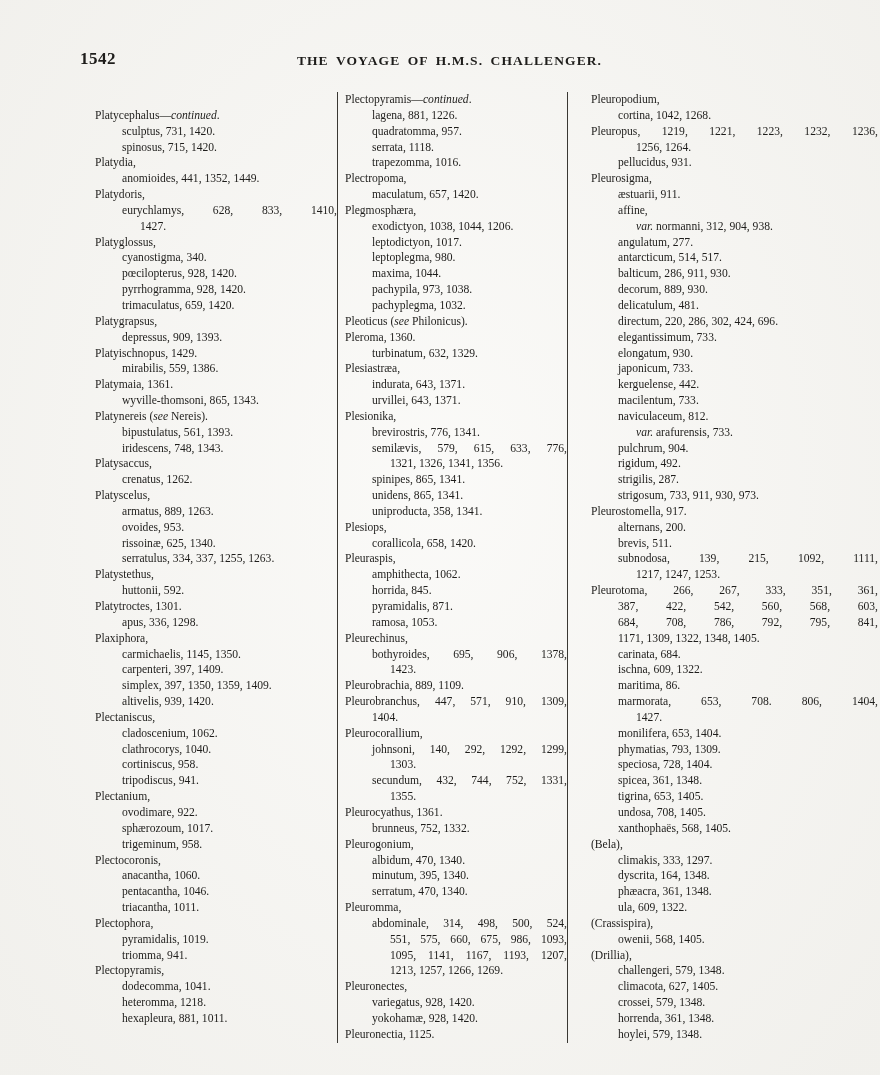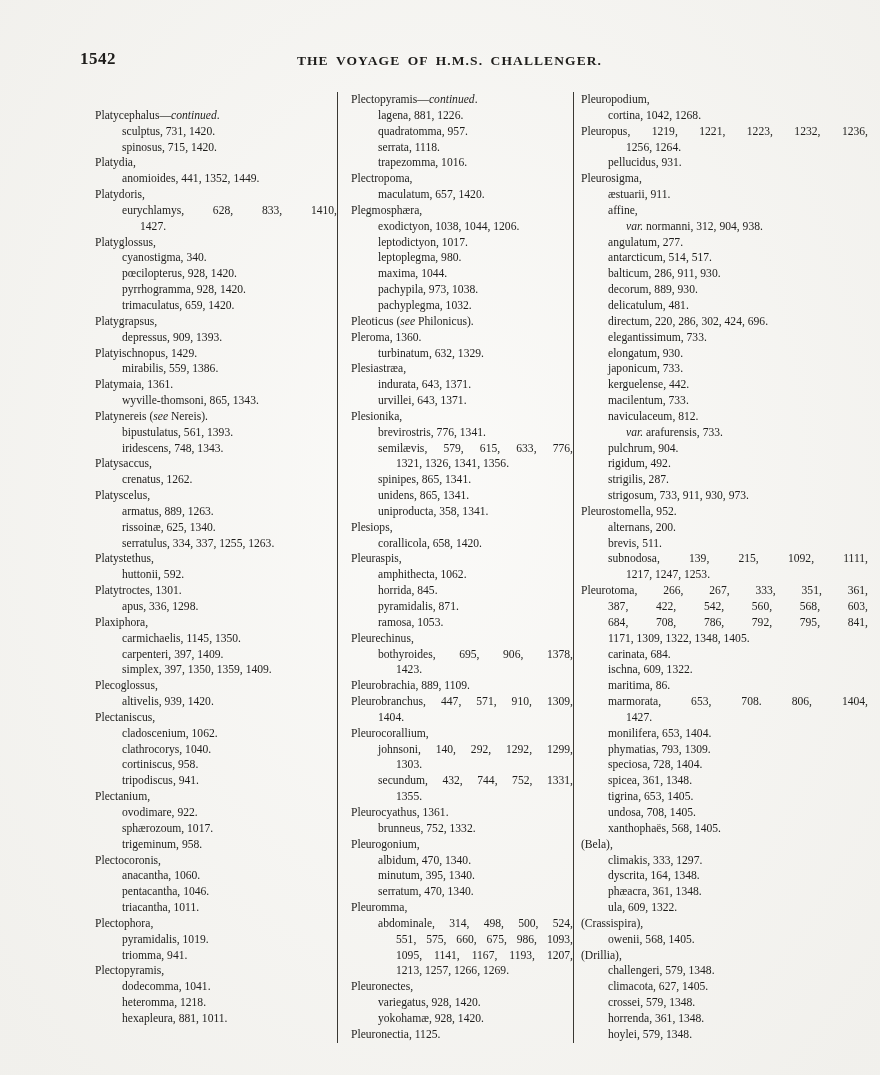--- a/index.html
+++ b/index.html
@@ -43,22 +43,22 @@
     left: 95px;
     top: 92px;
     display: flex;
     align-items: center;
   }
   .col {
     font-size: 11.6px;
     line-height: 15.85px;
   }
   .col-1 { width: 242px; }
-  .col-2 { width: 222px; margin-left: 13px; }
-  .col-3 { width: 287px; margin-left: 7px; }
+  .col-2 { width: 222px; margin-left: 7px; }
+  .col-3 { width: 287px; margin-left: 23px; }
   .rule {
     width: 1px;
     background: #3a3833;
     align-self: stretch;
   }
   .entry { white-space: nowrap; }
   .entry i { font-style: italic; }
   .ind0 { padding-left: 0; }
   .ind1 { padding-left: 27px; }
   .ind2 { padding-left: 45px; }
@@ -98,31 +98,31 @@
         <div class="entry ind1">mirabilis, 559, 1386.</div>
         <div class="entry ind0">Platymaia, 1361.</div>
         <div class="entry ind1">wyville-thomsoni, 865, 1343.</div>
         <div class="entry ind0">Platynereis (<i>see</i> Nereis).</div>
         <div class="entry ind1">bipustulatus, 561, 1393.</div>
         <div class="entry ind1">iridescens, 748, 1343.</div>
         <div class="entry ind0">Platysaccus,</div>
         <div class="entry ind1">crenatus, 1262.</div>
         <div class="entry ind0">Platyscelus,</div>
         <div class="entry ind1">armatus, 889, 1263.</div>
+        <div class="entry ind1">ovoides, 953.</div>
         <div class="entry ind1">rissoinæ, 625, 1340.</div>
         <div class="entry ind1">serratulus, 334, 337, 1255, 1263.</div>
         <div class="entry ind0">Platystethus,</div>
         <div class="entry ind1">huttonii, 592.</div>
         <div class="entry ind0">Platytroctes, 1301.</div>
         <div class="entry ind1">apus, 336, 1298.</div>
         <div class="entry ind0">Plaxiphora,</div>
         <div class="entry ind1">carmichaelis, 1145, 1350.</div>
         <div class="entry ind1">carpenteri, 397, 1409.</div>
         <div class="entry ind1">simplex, 397, 1350, 1359, 1409.</div>
-        <div class="entry ind0">Plecoglossus,</div>
         <div class="entry ind1">altivelis, 939, 1420.</div>
         <div class="entry ind0">Plectaniscus,</div>
         <div class="entry ind1">cladoscenium, 1062.</div>
         <div class="entry ind1">clathrocorys, 1040.</div>
         <div class="entry ind1">cortiniscus, 958.</div>
         <div class="entry ind1">tripodiscus, 941.</div>
         <div class="entry ind0">Plectanium,</div>
         <div class="entry ind1">ovodimare, 922.</div>
         <div class="entry ind1">sphærozoum, 1017.</div>
         <div class="entry ind1">trigeminum, 958.</div>
@@ -222,21 +222,21 @@
         <div class="entry ind1">elongatum, 930.</div>
         <div class="entry ind1">japonicum, 733.</div>
         <div class="entry ind1">kerguelense, 442.</div>
         <div class="entry ind1">macilentum, 733.</div>
         <div class="entry ind1">naviculaceum, 812.</div>
         <div class="entry ind2"><i>var.</i> arafurensis, 733.</div>
         <div class="entry ind1">pulchrum, 904.</div>
         <div class="entry ind1">rigidum, 492.</div>
         <div class="entry ind1">strigilis, 287.</div>
         <div class="entry ind1">strigosum, 733, 911, 930, 973.</div>
-        <div class="entry ind0">Pleurostomella, 952.</div>
+        <div class="entry ind0">Pleurostomella, 917.</div>
         <div class="entry ind1">alternans, 200.</div>
         <div class="entry ind1">brevis, 511.</div>
         <div class="entry ind1 just">subnodosa, 139, 215, 1092, 1111,</div>
         <div class="entry ind2">1217, 1247, 1253.</div>
         <div class="entry ind0 just">Pleurotoma, 266, 267, 333, 351, 361,</div>
         <div class="entry ind1 just">387, 422, 542, 560, 568, 603,</div>
         <div class="entry ind1 just">684, 708, 786, 792, 795, 841,</div>
         <div class="entry ind1">1171, 1309, 1322, 1348, 1405.</div>
         <div class="entry ind1">carinata, 684.</div>
         <div class="entry ind1">ischna, 609, 1322.</div>

